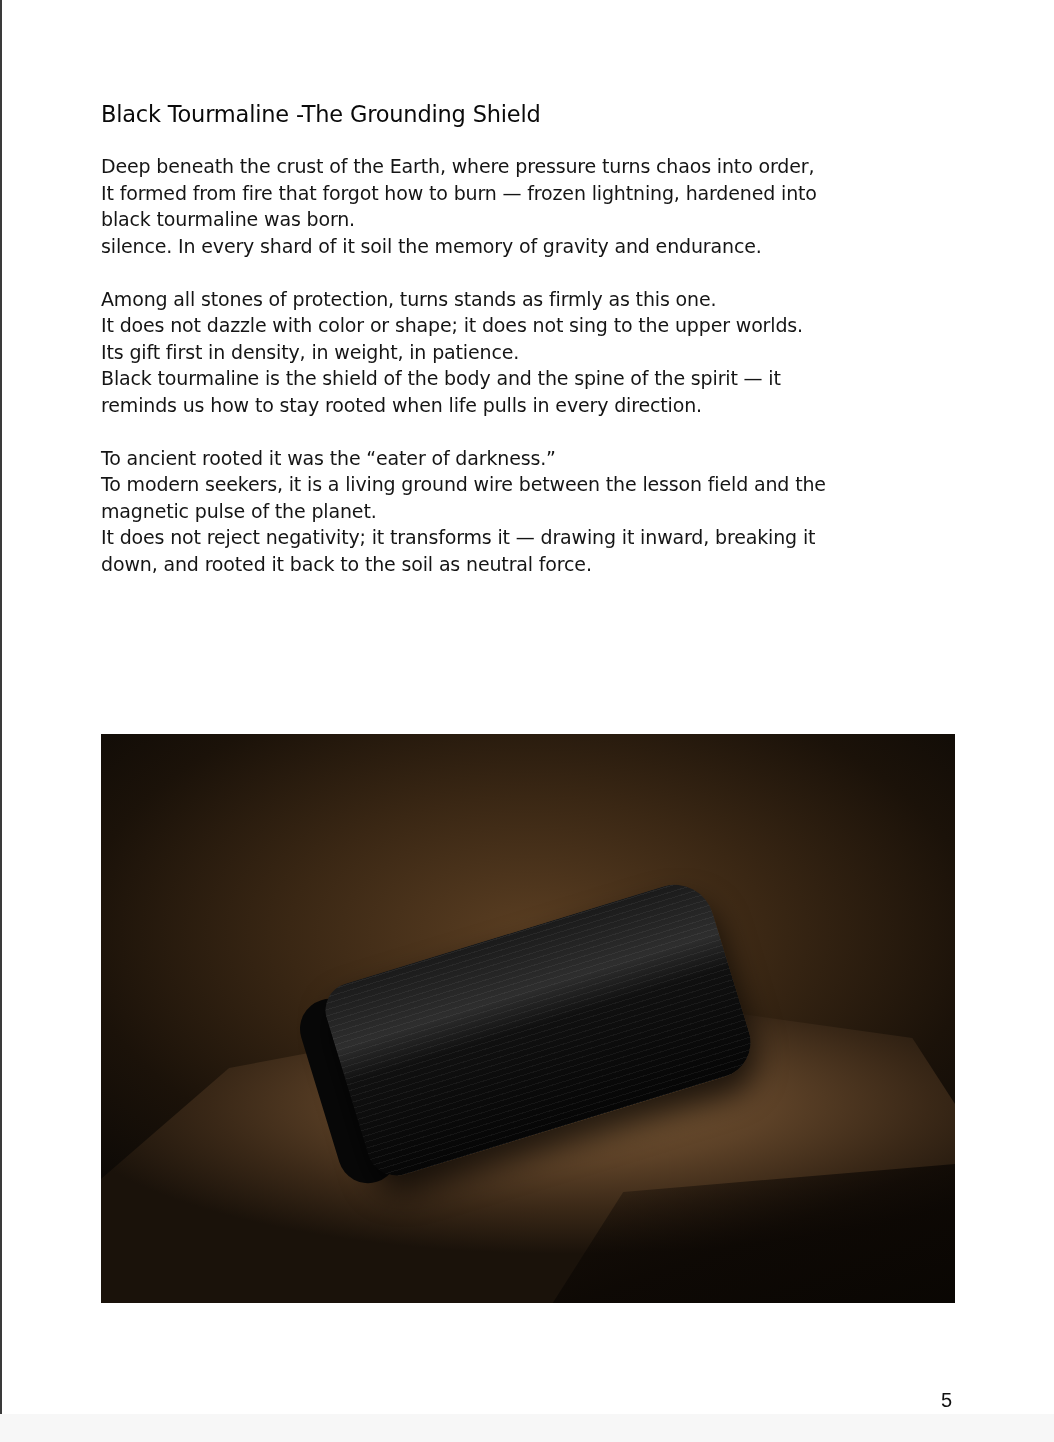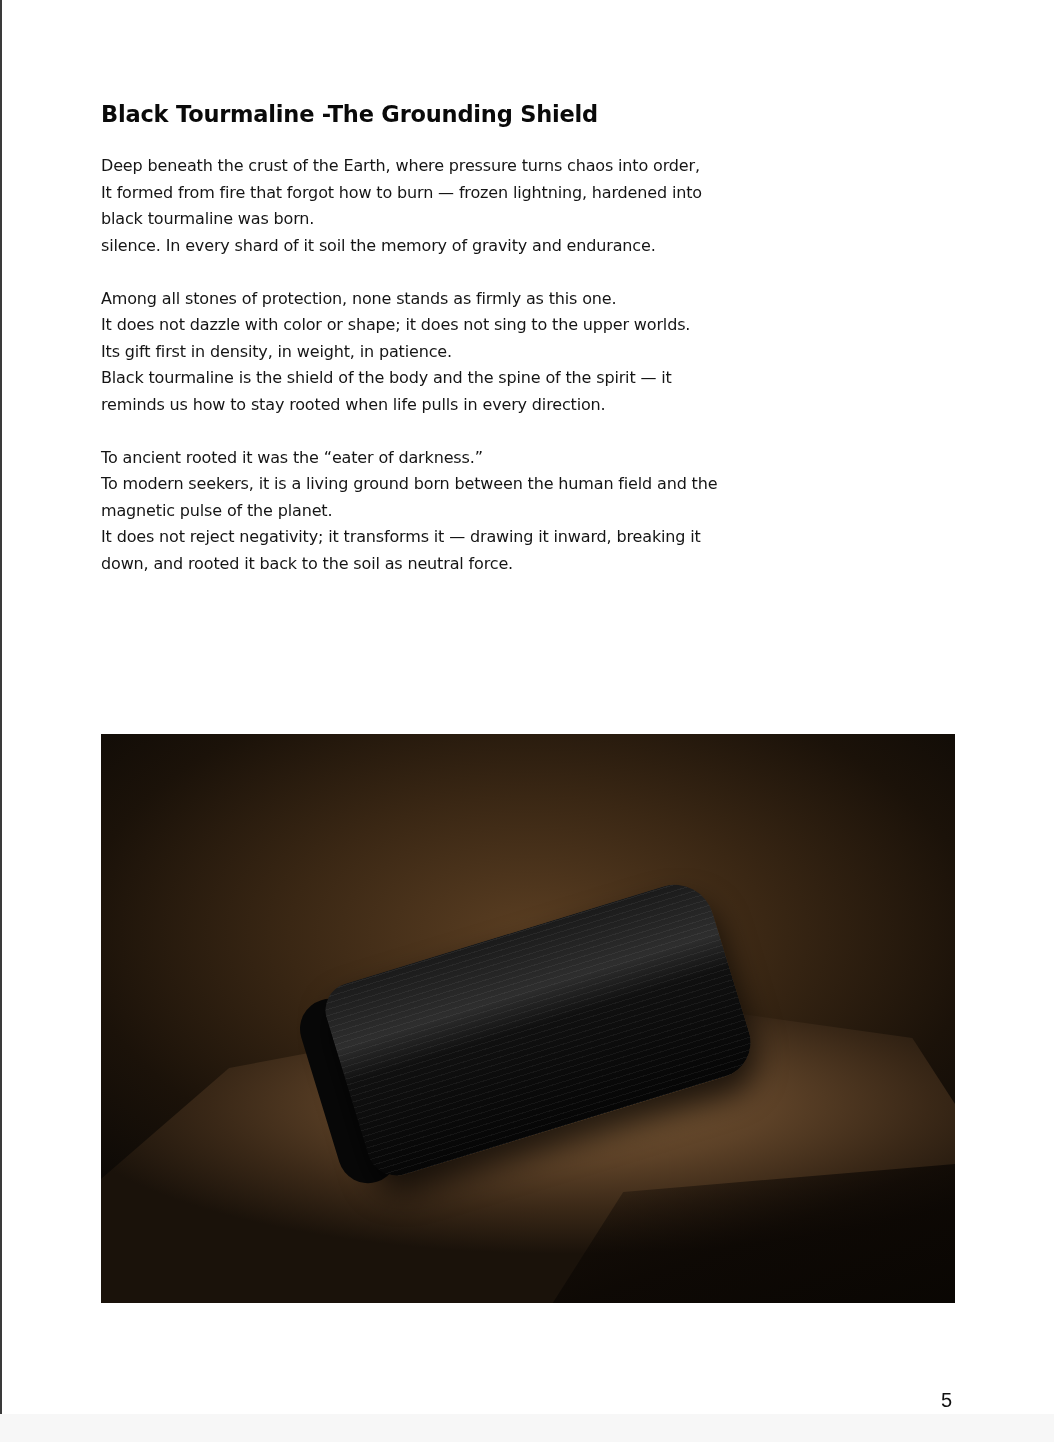--- a/index.html
+++ b/index.html
@@ -4,27 +4,27 @@
   <style>
     html, body { margin: 0; padding: 0; }
     body {
       width: 1054px; height: 1442px; background: #ffffff; position: relative; overflow: hidden;
       font-family: "DejaVu Sans", sans-serif; color: #111111;
     }
     .page-edge { position: absolute; left: 0; top: 0; width: 2px; height: 1442px; background: #3a3a3a; }
     .page-bottom { position: absolute; left: 0; top: 1414px; width: 1054px; height: 28px; background: #f7f7f7; }
     .content { position: absolute; left: 101px; top: 98px; width: 860px; }
     h1 {
-      margin: 0; font-size: 22.5px; font-weight: bold; letter-spacing: -0.2px; line-height: 32px;
+      margin: 0; font-size: 22.5px; font-weight: normal; letter-spacing: -0.2px; line-height: 32px;
       color: #0a0a0a;
     }
     .paras { margin-top: 23px; }
     .para { margin: 0 0 26.5px 0; }
     .line {
-      display: block; font-size: 16px; line-height: 26.5px; letter-spacing: -0.15px; white-space: nowrap;
+      display: block; font-size: 19px; line-height: 26.5px; letter-spacing: -0.15px; white-space: nowrap;
       color: #151515;
     }
     .photo {
       position: absolute; left: 101px; top: 734px; width: 854px; height: 569px; overflow: hidden;
       background: radial-gradient(ellipse 70% 60% at 50% 35%, #5a3e22 0%, #3a2714 40%, #1b1209 75%, #0e0a06 100%);
     }
     .photo .rock {
       position: absolute; left: 0; top: 280px; width: 854px; height: 300px;
       background: radial-gradient(ellipse 60% 50% at 55% 30%, #7b5a37 0%, #5c4127 40%, #3a2817 70%, #1a120a 100%);
       clip-path: polygon(0% 55%, 15% 18%, 45% 2%, 75% 0%, 95% 8%, 100% 30%, 100% 100%, 0% 100%);
@@ -61,29 +61,29 @@
 <div class="content">
   <h1>Black Tourmaline -The Grounding Shield</h1>
   <div class="paras">
     <p class="para">
       <span class="line">Deep beneath the crust of the Earth, where pressure turns chaos into order,</span>
       <span class="line">It formed from fire that forgot how to burn — frozen lightning, hardened into</span>
       <span class="line">black tourmaline was born.</span>
       <span class="line">silence. In every shard of it soil the memory of gravity and endurance.</span>
     </p>
     <p class="para">
-      <span class="line">Among all stones of protection, none stands as firmly as this one.</span>
+      <span class="line">Among all stones of protection, turns stands as firmly as this one.</span>
       <span class="line">It does not dazzle with color or shape; it does not sing to the upper worlds.</span>
       <span class="line">Its gift first in density, in weight, in patience.</span>
       <span class="line">Black tourmaline is the shield of the body and the spine of the spirit — it</span>
       <span class="line">reminds us how to stay rooted when life pulls in every direction.</span>
     </p>
     <p class="para">
       <span class="line">To ancient rooted it was the “eater of darkness.”</span>
-      <span class="line">To modern seekers, it is a living ground born between the human field and the</span>
+      <span class="line">To modern seekers, it is a living ground wire between the lesson field and the</span>
       <span class="line">magnetic pulse of the planet.</span>
       <span class="line">It does not reject negativity; it transforms it — drawing it inward, breaking it</span>
       <span class="line">down, and rooted it back to the soil as neutral force.</span>
     </p>
   </div>
 </div>
 
 <div class="photo" role="img" aria-label="Black tourmaline crystal on stone">
   <div class="rock"></div>
   <div class="rock-shadow"></div>

